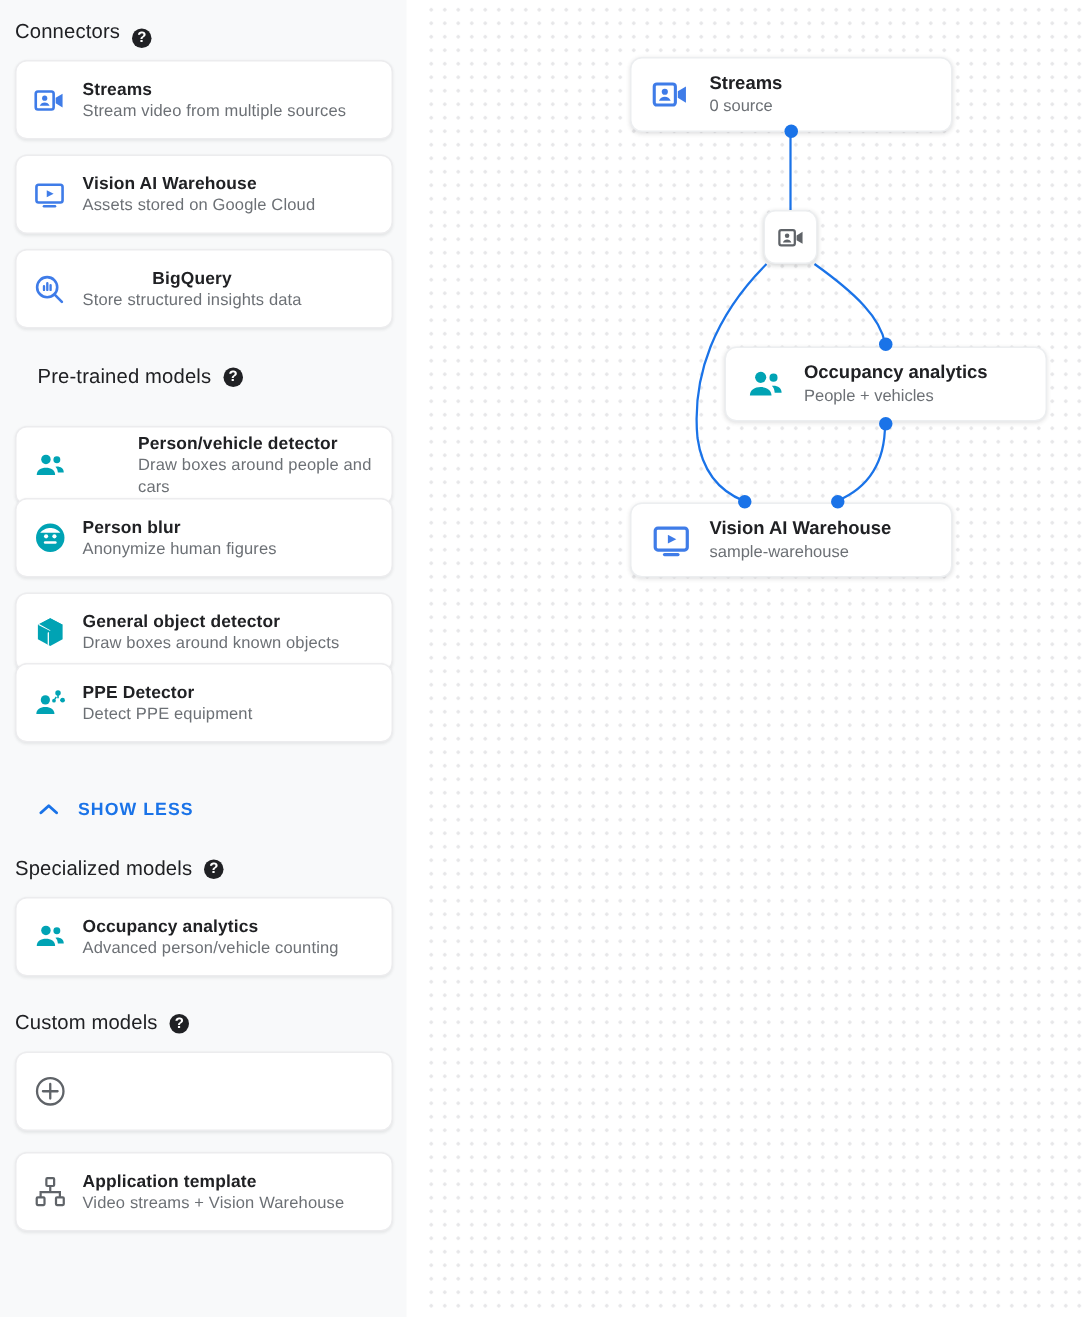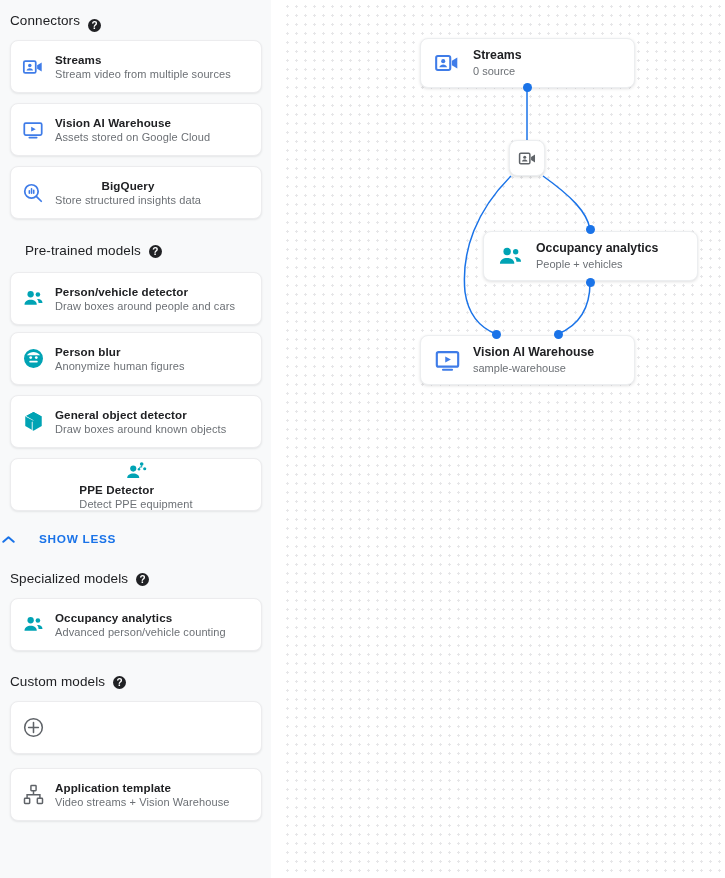--- a/index.html
+++ b/index.html
@@ -54,22 +54,22 @@
   .card-text { display: flex; flex-direction: column; justify-content: center; }
   .card-title {
     font-size: 11.6px; font-weight: bold; color: #202124;
     line-height: 15px; letter-spacing: .1px;
   }
   .card-sub {
     font-size: 11px; color: #6c7075; line-height: 15px; letter-spacing: .1px;
   }
 
   .show-less {
-    display: flex; align-items: center; gap: 24px;
-    padding-left: 2px; height: 20px; cursor: pointer;
+    display: flex; align-items: center; gap: 13px;
+    padding-left: 26px; height: 20px; cursor: pointer;
   }
   .show-less-label {
     font-size: 11.8px; font-weight: bold; color: #1a73e8; letter-spacing: .7px;
   }
 
   
   .canvas {
     position: relative;
     flex: 1 1 auto;
     height: 878px;
@@ -164,21 +164,21 @@
         <span class="card-title">BigQuery</span>
         <span class="card-sub">Store structured insights data</span>
       </div>
     </div>
 
     <div class="section-head" style="position:absolute;left:15px;top:240px;">
       <span class="section-title">Pre-trained models</span>
       <span class="help-icon">?</span>
     </div>
 
-    <div class="card" style="position:absolute;top:272px;">
+    <div class="card" style="position:absolute;top:284px;gap:37px;">
       <div class="card-icon">
         <svg width="23" height="23" viewBox="0 0 24 24" fill="#00a3b4">
           <circle cx="9" cy="7.6" r="3.3"></circle>
           <path d="M2.6 18.4c0-3.3 2.9-5 6.4-5s6.4 1.7 6.4 5z"></path>
           <circle cx="16.6" cy="7.8" r="2.4"></circle>
           <path d="M16.6 12.6c2.7 0 4.8 1.4 4.8 4.1h-4.1c-.1-1.6-.6-3-1.7-4.05z"></path>
         </svg>
       </div>
       <div class="card-text">
         <span class="card-title">Person/vehicle detector</span>
@@ -211,21 +211,21 @@
           <path d="M8.4 15.3h7.2" stroke="#ffffff" stroke-width="1.7" stroke-linecap="round"></path>
           <path d="M5 8.6c2-2.6 5-3.4 7-3.4s5 .8 7 3.4z" fill="#ffffff"></path>
         </svg>
       </div>
       <div class="card-text">
         <span class="card-title">Person blur</span>
         <span class="card-sub">Anonymize human figures</span>
       </div>
     </div>
 
-    <div class="card" style="position:absolute;top:458px;flex-direction:column;">
+    <div class="card" style="position:absolute;top:442px;">
       <div class="card-icon">
         <svg width="23" height="23" viewBox="0 0 24 24" fill="#00a3b4">
           <circle cx="8.6" cy="10" r="3.2"></circle>
           <path d="M2.3 19.8c0-3.2 2.8-4.8 6.3-4.8s6.3 1.6 6.3 4.8z"></path>
           <circle cx="17.4" cy="5.2" r="1.9"></circle>
           <circle cx="20.6" cy="10.2" r="1.6"></circle>
           <circle cx="14.6" cy="10.6" r="1.3"></circle>
           <path d="M17.4 6.6v2.2M18.9 10.2h.5M16.2 7.9l-1 1.6" stroke="#00a3b4" stroke-width="1.1"></path>
         </svg>
       </div>

